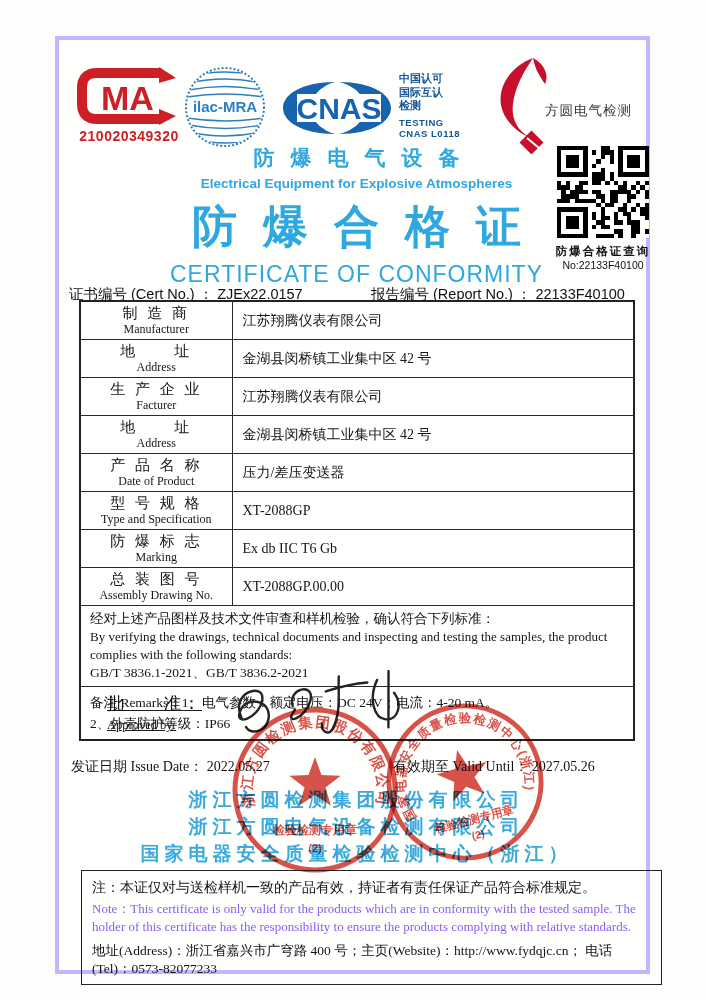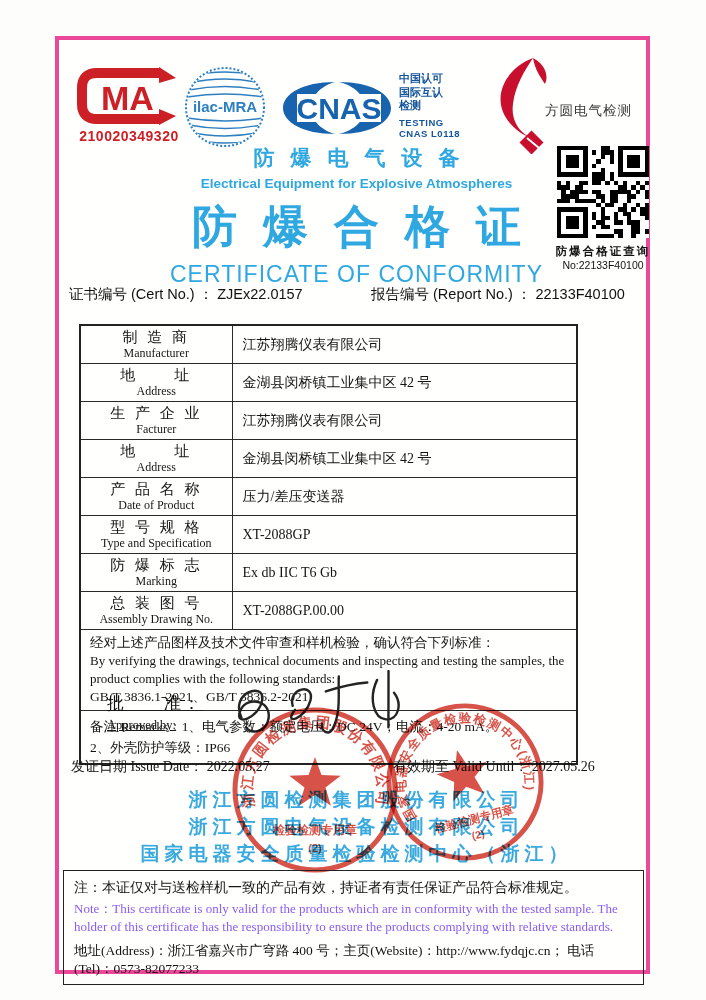--- a/index.html
+++ b/index.html
@@ -10,21 +10,21 @@
     font-family:"Liberation Serif", serif; color:#1c1c1c;
   }
   .pageno {
     position:absolute; top:16px; left:520px; width:130px; text-align:right;
     color:#c24a3a; font-size:12.5px; letter-spacing:3px;
     font-family:"Liberation Serif", serif;
     margin-top:21px;
   }
   .frame {
     position:absolute; left:55px; top:36px; width:595px; height:938px;
-    border:4px solid #ec4899; background:#fffffe;
+    border:4px solid #c4b5fd; background:#fffffe;
   }
   
   .logo-cma { position:absolute; left:16px; top:26px; width:104px; height:60px; }
   .cma-num { position:absolute; left:10px; top:88px; width:120px; text-align:center;
     color:#cc1f26; font-weight:bold; font-size:14px; font-family:"Liberation Sans", sans-serif; letter-spacing:0.5px;}
   .logo-ilac { position:absolute; left:125px; top:26px; width:82px; height:82px; }
   .ilac-label { font:bold 15px "Liberation Sans", sans-serif; fill:#2d7fc1; }
   .logo-cnas { position:absolute; left:218px; top:38px; width:118px; height:60px; }
   .cnas-side { position:absolute; left:340px; top:32px; width:80px;
     font-family:"Liberation Sans", sans-serif; color:#14549b; font-size:11px; line-height:13.5px; font-weight:bold;}
@@ -42,21 +42,21 @@
   .qr-box { position:absolute; left:494px; top:106px; width:100px; text-align:center; }
   .qr-box svg { width:92px; height:92px; }
   .qr-cap { font-size:11.5px; font-weight:bold; letter-spacing:2px; color:#111; margin-top:2px; font-family:"Liberation Sans", sans-serif;}
   .qr-no { font-size:10.5px; color:#111; font-family:"Liberation Sans", sans-serif; }
   
   .certrow { position:absolute; left:10px; top:245px; width:575px; font-family:"Liberation Sans", sans-serif;
      font-size:14.5px; color:#111; }
   .certrow .left { position:absolute; left:0; top:0;text-align:center; }
   .certrow .right { position:absolute; left:302px; top:0; }
   
-  .ctable { position:absolute; left:20px; top:284px; width:499px; border:2px solid #222; border-collapse:collapse; }
+  .ctable { position:absolute; left:20px; top:260px; width:556px; border:2px solid #222; border-collapse:collapse; }
   .ctable td { border:1.4px solid #2a2a2a; vertical-align:middle; }
   .lbl { width:152px; text-align:center; padding:2px 2px; height:30px; }
   .lbl .cn { font-size:15px; letter-spacing:3px; color:#161616; }
   .lbl .en { font-size:12px; color:#161616; margin-top:-1px; }
   .val { padding:2px 10px; font-size:14px; color:#141414; }
   .stmt { padding:4px 9px; font-size:13.5px; line-height:18px; color:#141414; }
   .stmt .en { font-size:13px; }
   .rmk { padding:5px 9px; font-size:13.5px; line-height:21px; color:#141414; }
   
   .approve { position:absolute; left:48px; top:652px;text-decoration:underline; }
@@ -70,21 +70,21 @@
   
   .companies { position:absolute; left:0; top:746px; width:595px; text-align:center;
     color:#3aa9de; font-weight:bold; font-size:19px; letter-spacing:5px; line-height:27px;
     font-family:"Liberation Sans", sans-serif; }
   
   .stamp { position:absolute; mix-blend-mode:multiply; opacity:0.88; }
   .stamp-left { left:168px; top:662px; }
   .stamp-right { left:322px; top:658px; }
   .stamp text { fill:#d23b30; font-family:"Liberation Sans", sans-serif; font-weight:bold; }
   
-  .notebox { position:absolute; left:4px; top:830px; width:581px; border:1.5px solid #222;
+  .notebox { position:absolute; left:22px; top:830px; width:581px; border:1.5px solid #222;
     padding:7px 10px 6px 10px; background:transparent; }
   .note-cn { font-size:14px; color:#141414; line-height:20px; }
   .note-en { font-size:13px; color:#8b5cf6; line-height:18px; margin-top:2px; }
   .note-ad { font-size:13.5px; color:#141414; margin-top:6px; }
 </style>
 </head>
 <body>
 
 <div class="page">
 

